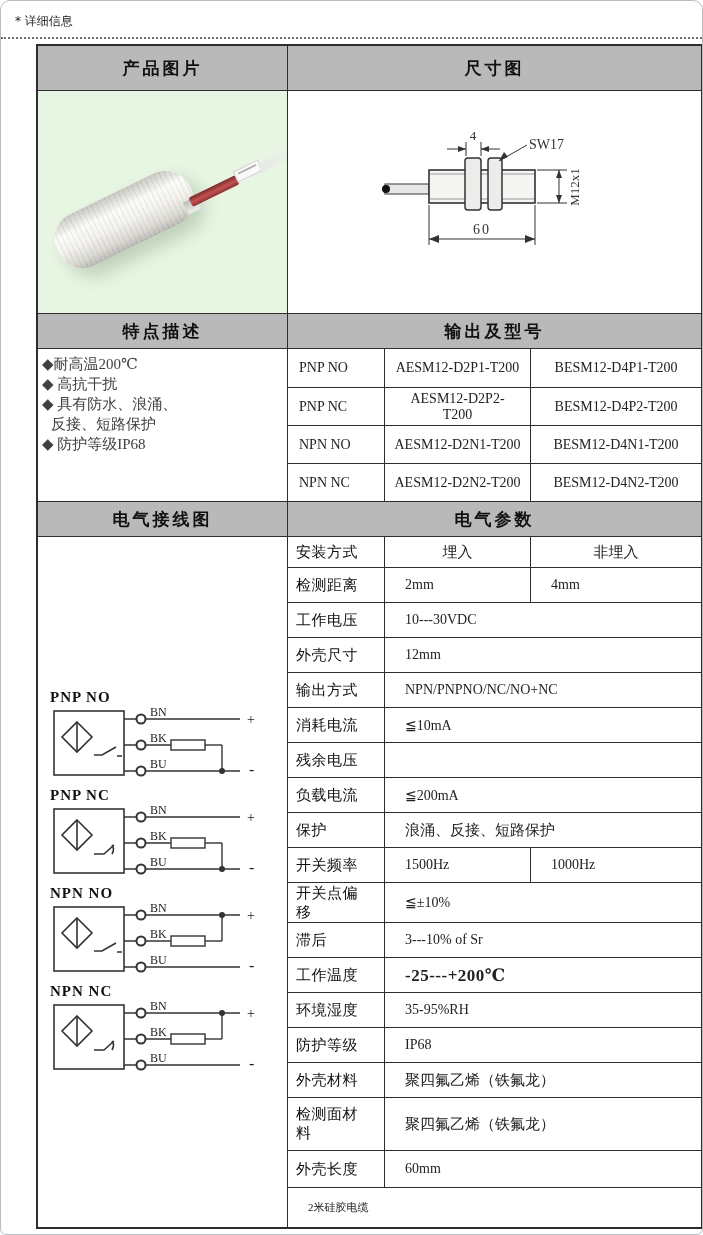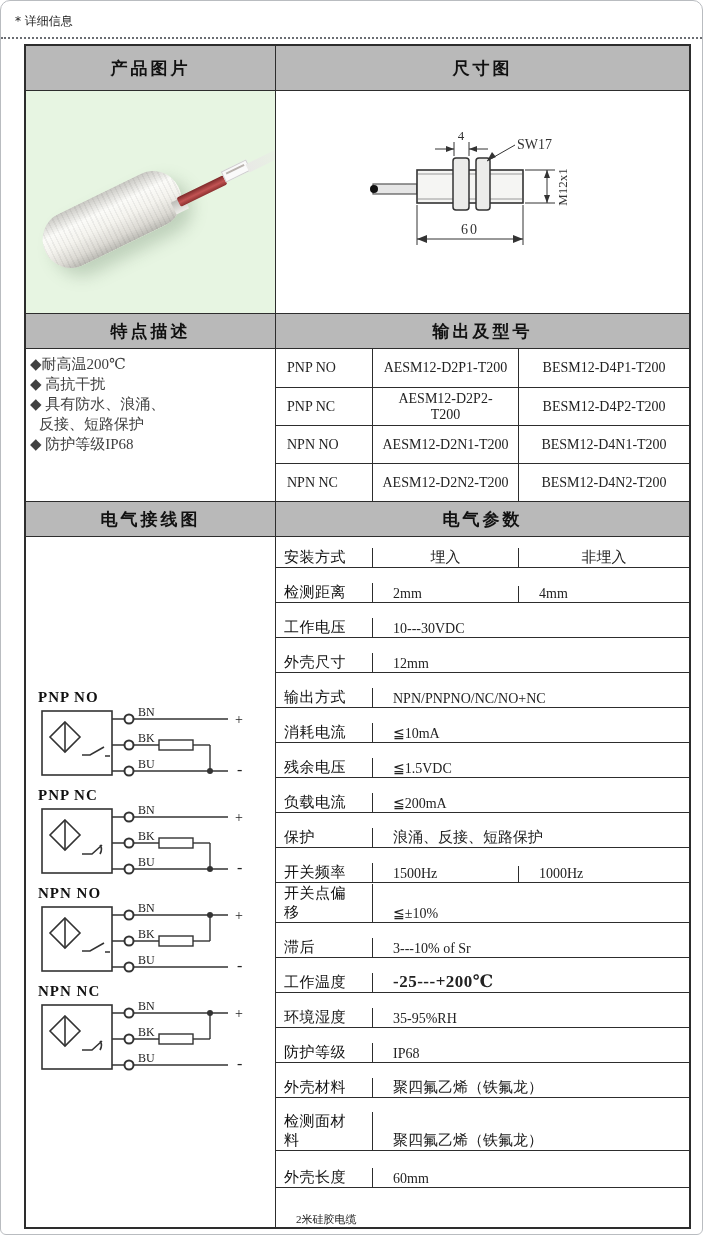--- a/index.html
+++ b/index.html
@@ -8,21 +8,21 @@
   .page {
     position:relative; width:703px; height:1235px; margin:0 auto;
     background:#fff; border:1px solid #b9bcc0; border-radius:10px 10px 6px 6px;
     overflow:hidden;
   }
   .page-title { padding:12px 0 0 14px; font-size:12px; color:#222; font-family:"DejaVu Sans",sans-serif; }
   .dotted-sep { margin-top:7px; border-bottom:2px dotted #6a6d72; height:0; }
 
   
   .tbl {
-    margin:5px 16px 0 23px; width:667px;
+    margin:5px 16px 0 35px; width:667px;
     border:2px solid #2d2d2d;
     font-family:"Liberation Serif","DejaVu Serif",serif;
   }
   .trow { display:flex; width:100%; }
   .trow + .trow { border-top:1px solid #2d2d2d; }
   .lcol { flex:0 0 250px; border-right:1px solid #2d2d2d; }
   .rcol { flex:1 1 auto; min-width:0; }
 
   .hcell {
     background:#b9b9b9; display:flex; align-items:center; justify-content:center;
@@ -65,21 +65,21 @@
   .mc3 { flex:1 1 auto; justify-content:center; text-align:left; }
 
   
   .wiring-cell { height:690px; display:flex; flex-direction:column; justify-content:center; padding-left:6px; }
   .wdiag { margin:3px 0; }
   .wtitle { font-weight:bold; font-size:15px; letter-spacing:1px; margin:0 0 1px 6px; color:#111; }
   .wdiag svg { display:block; }
   .wdiag svg text { font-family:"Liberation Serif","DejaVu Serif",serif; fill:#222; }
 
   
-  .prow { display:flex;align-items:flex-end; }
+  .prow { display:flex; }
   .prow + .prow { border-top:1px solid #2d2d2d; }
   .plabel {
     flex:0 0 97px; border-right:1px solid #2d2d2d;
     display:flex; align-items:center; padding-left:8px;
     font-size:15px; color:#111; letter-spacing:0.5px;
   }
   .plabel.narrow span { display:block; width:62px; text-align:justify; }
   .pval { flex:1 1 auto; display:flex; align-items:center; padding-left:20px; font-size:14px; color:#222; min-width:0; }
   .pval.split1 { flex:0 0 146px; border-right:1px solid #2d2d2d; }
   .pval.centered { justify-content:center; padding-left:0; font-size:15px; }
@@ -317,21 +317,20 @@
         <div class="prow" style="height:35px">
           <div class="plabel">输出方式</div>
           <div class="pval">NPN/PNPNO/NC/NO+NC</div>
         </div>
         <div class="prow" style="height:35px">
           <div class="plabel">消耗电流</div>
           <div class="pval">≦10mA</div>
         </div>
         <div class="prow" style="height:35px">
           <div class="plabel">残余电压</div>
-          <div class="pval">≦1.5VDC</div>
         </div>
         <div class="prow" style="height:35px">
           <div class="plabel">负载电流</div>
           <div class="pval">≦200mA</div>
         </div>
         <div class="prow" style="height:35px">
           <div class="plabel">保护</div>
           <div class="pval" style="font-size:15px">浪涌、反接、短路保护</div>
         </div>
         <div class="prow" style="height:35px">

